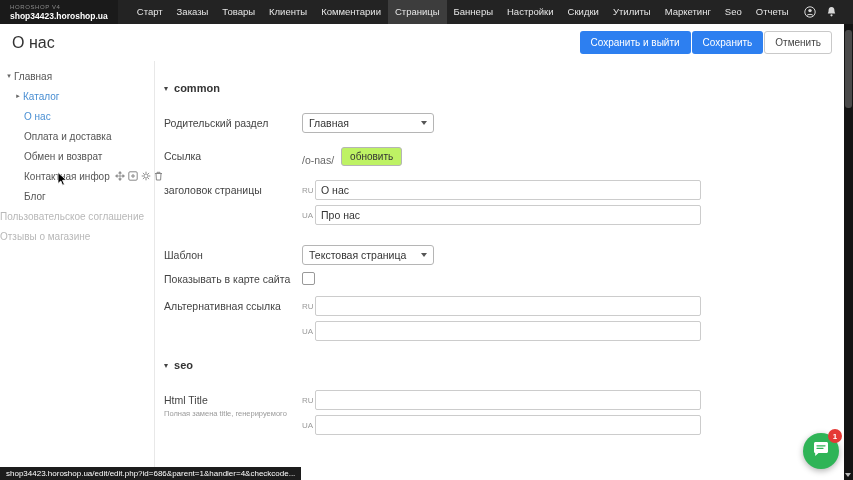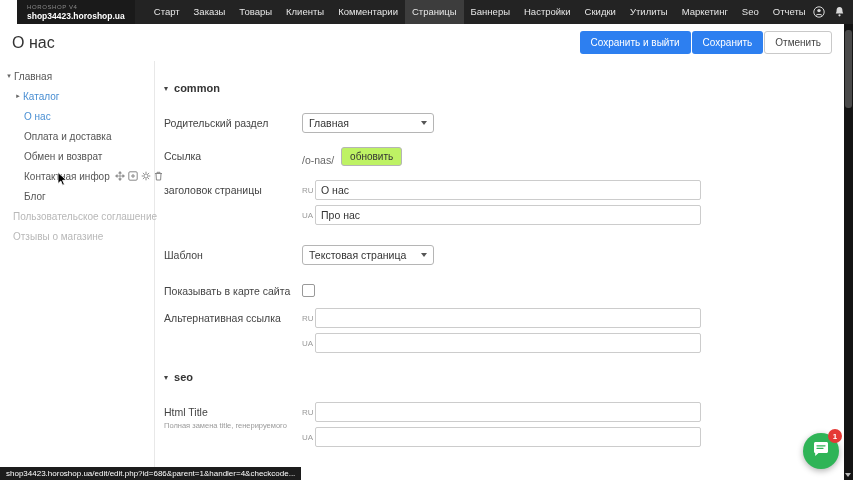--- a/index.html
+++ b/index.html
@@ -1,20 +1,20 @@
 <!DOCTYPE html>
 <html><head>
 <meta charset="utf-8">
 <style>
   * { margin:0; padding:0; box-sizing:border-box; }
   html,body { width:853px; height:480px; overflow:hidden; background:#fff;
     font-family:"Liberation Sans","DejaVu Sans",sans-serif; position:relative; }
 
   
-  .topbar { position:absolute; top:0; left:17px; right:0; height:24px; background:#232323;
+  .topbar { position:absolute; top:0; left:0; right:0; height:24px; background:#232323;
     display:flex; align-items:center; z-index:40; }
   .logo { height:100%; background:#1a1a1a; padding:0 10px; display:flex; flex-direction:column; justify-content:center; cursor:pointer; }
   .logo-top { font-size:6px; color:#8a8a8a; letter-spacing:.6px; line-height:7px; }
   .logo-main { font-size:8.5px; font-weight:bold; color:#fff; line-height:10px; white-space:nowrap; }
   .menu { display:flex; margin-left:12px; height:100%; }
   .menu-item { font-size:9.5px; color:#e6e6e6; padding:0 7px; line-height:24px; cursor:pointer; white-space:nowrap; }
   .menu-item.active { background:#3d3d3d; }
   .topbar-right { margin-left:auto; display:flex; align-items:center; gap:9px; padding-right:16px; }
   .tb-icon { width:12px; height:12px; display:flex; align-items:center; justify-content:center; cursor:pointer; }
 
@@ -29,21 +29,21 @@
   .btn-outline { background:#fff; border-color:#c9c9c9; color:#444; }
 
   
   .sidebar { position:absolute; top:61px; left:0; width:155px; bottom:13px; background:#fff;
     border-right:1px solid #e8e8e8; padding-top:5px; z-index:4; }
   .tree-item { height:20px; display:flex; align-items:center; font-size:10px; color:#555; cursor:pointer; white-space:nowrap; }
   .tree-item .arrow { width:10px; font-size:7px; color:#666; flex:0 0 auto; text-align:center; }
   .lv0 { padding-left:4px; }
   .lv0b { padding-left:13px; }
   .lv1 { padding-left:24px; }
-  .lv1a { padding-left:13px; }
+  .lv1a { }
   .tree-item.link, .tree-item.selected { color:#4a8fd3; }
   .tree-item.muted { color:#b8b8b8; }
   .tree-icons { display:flex; align-items:center; gap:3px; margin-left:5px; }
   .tree-icons svg { display:block; }
 
   
   .main { position:absolute; left:156px; top:61px; right:9px; bottom:0; padding-left:8px; overflow:hidden; background:#fff; }
   .section-head { display:flex; align-items:center; gap:6px; font-size:11px; font-weight:bold; color:#333;
     cursor:pointer; height:14px; }
   .section-head .chev { font-size:8px; color:#444; }
@@ -62,21 +62,21 @@
   .lang-col { display:flex; flex-direction:column; }
   .lang-row { display:flex; align-items:center; margin-bottom:5px; }
   .lang { width:13px; flex:0 0 13px; font-size:8px; color:#999; }
   .tin { width:386px; height:20px; border:1px solid #ccc; border-radius:2px; padding:0 5px; font-size:10.5px; color:#333; font-family:inherit; }
   .cb { width:13px; height:13px; border:1px solid #999; border-radius:2px; background:#fff; cursor:pointer; position:relative; margin-top:3px; }
   .cb.checked { background:#2d7ff0; border-color:#2d7ff0; }
   .cb.checked::after { content:"✓"; position:absolute; left:2px; top:0px; font-size:9.5px; color:#fff; }
   .r-parent { margin-bottom:13px; }
   .r-link { margin-bottom:12px; min-height:22px; }
   .r-title { margin-bottom:15px; }
-  .r-template { margin-bottom:16px; }
+  .r-template { margin-bottom:4px; }
   .r-display { margin-bottom:12px; }
   .r-sitemap { margin-bottom:11px; }
   .r-alt { margin-bottom:12px; }
 
   
   .scrollbar { position:absolute; top:24px; right:0; width:9px; bottom:0; background:#141414; z-index:45; cursor:pointer; }
   .sb-thumb { position:absolute; top:6px; left:1px; width:7px; height:78px; background:#4a4a4a; border-radius:3px; }
   .sb-down { position:absolute; bottom:3px; left:1px; width:0; height:0;
     border-left:3.5px solid transparent; border-right:3.5px solid transparent; border-top:4px solid #bbb; }
 

